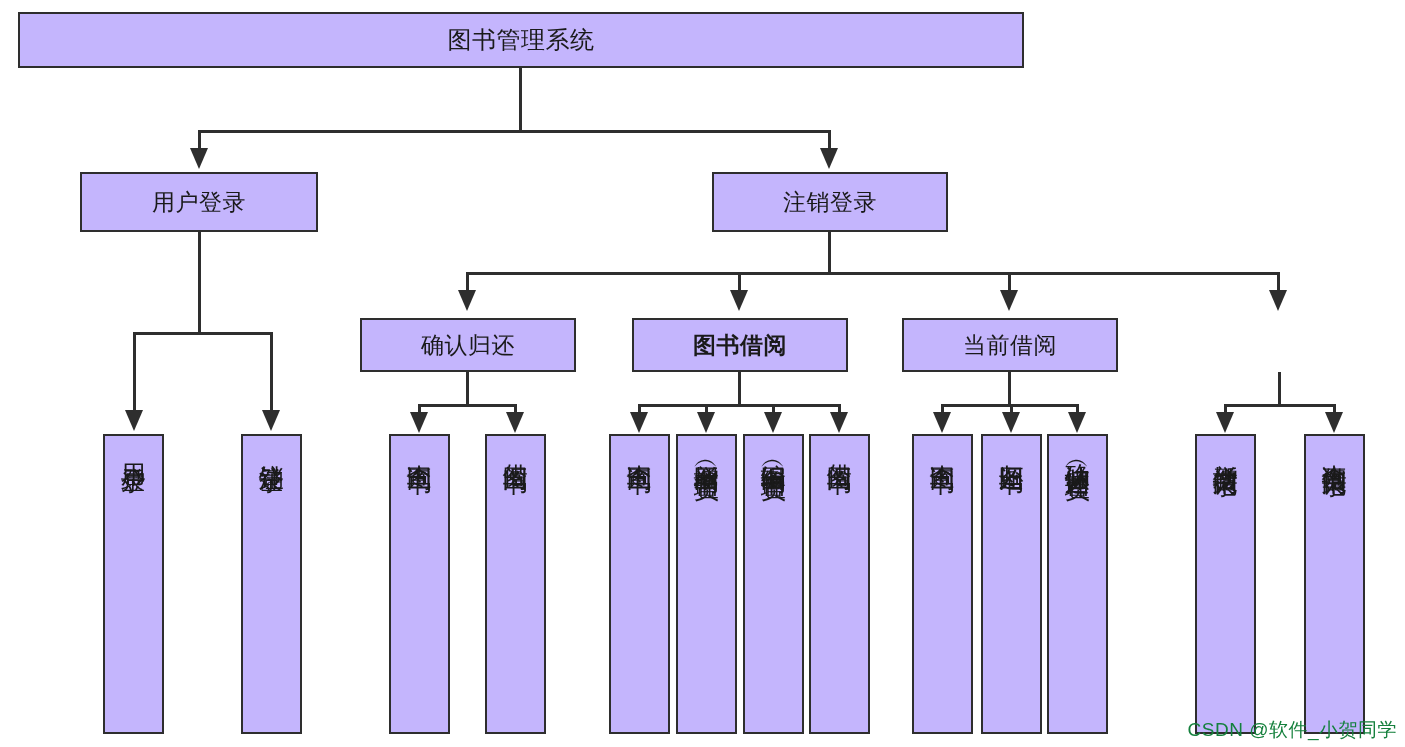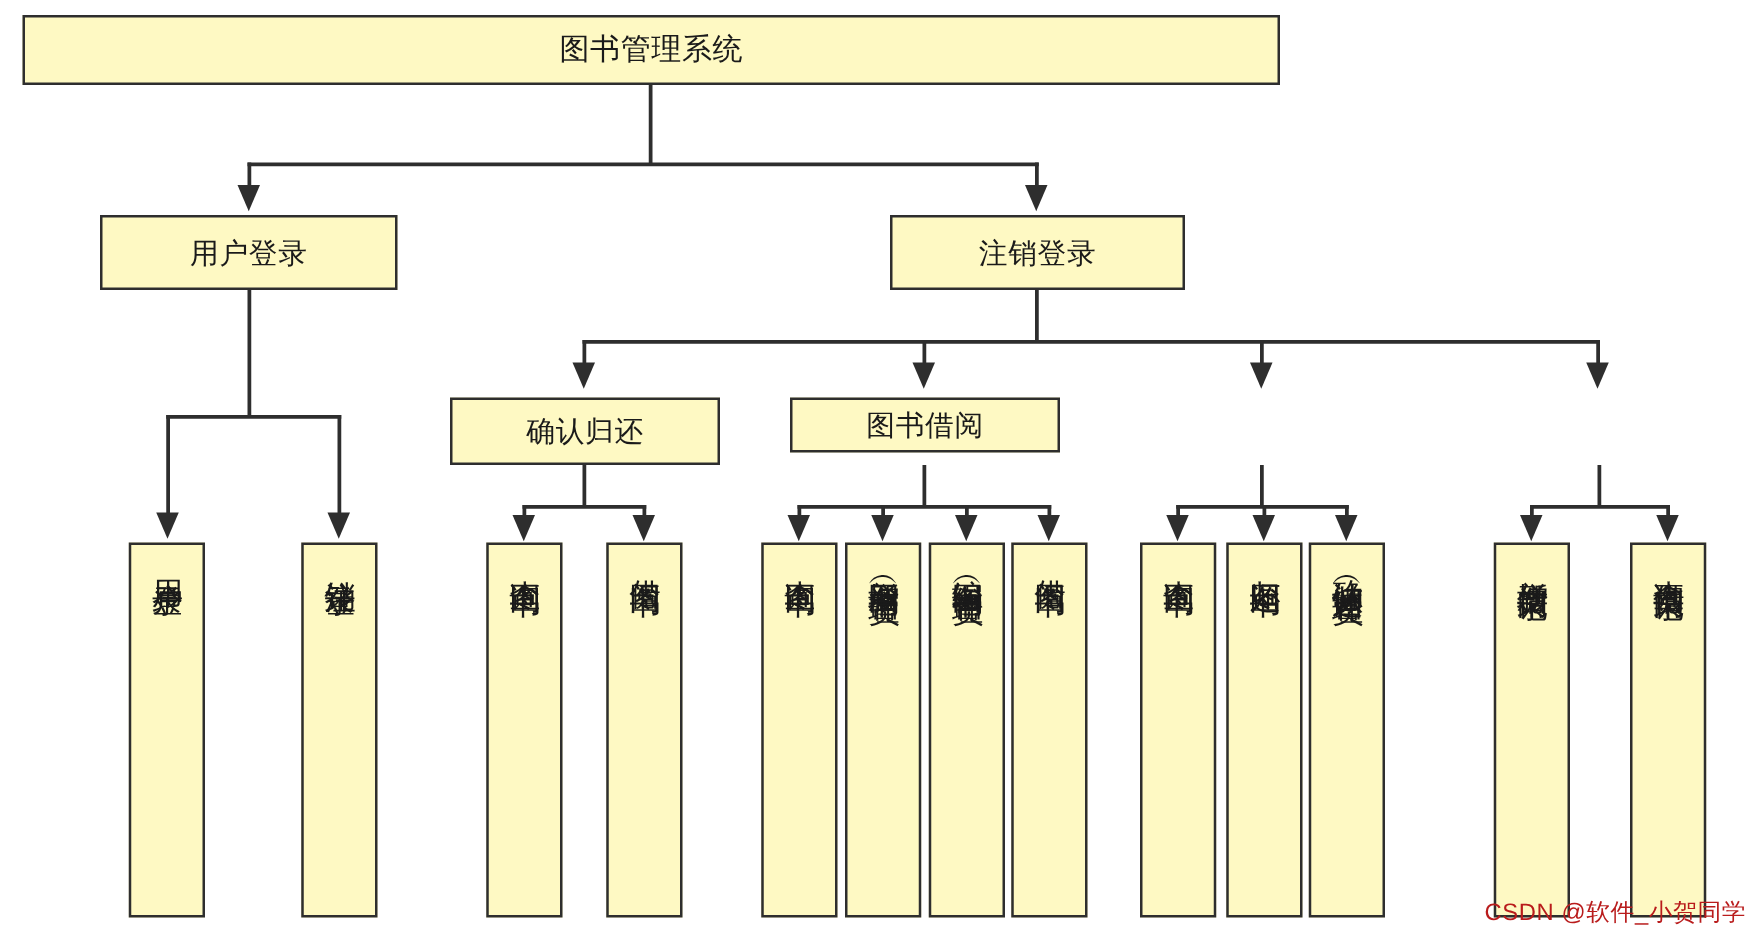--- a/index.html
+++ b/index.html
@@ -15,21 +15,21 @@
     position: relative;
     width: 1405px;
     height: 747px;
     background: #ffffff;
     overflow: hidden;
   }
   
   .node {
     position: absolute;
     box-sizing: border-box;
-    background: #fef9c3;
+    background: #c4b5fd;
     border: 2.5px solid #2e2e2e;
     display: flex;
     align-items: center;
     justify-content: center;
     color: #1a1a1a;
   }
   .node-label {
     display: block;
     text-align: center;
     line-height: 1.0;
@@ -76,21 +76,21 @@
     border-left: 9px solid transparent;
     border-right: 9px solid transparent;
     border-top: 21px solid #2e2e2e;
   }
   
   #watermark {
     position: absolute;
     right: 8px;
     bottom: 4px;
     font-size: 19px;
-    color: #b91c1c;
+    color: #15803d;
     white-space: nowrap;
     letter-spacing: 0.5px;
     font-family: "Liberation Sans", "DejaVu Sans", sans-serif;
   }
 </style>
 </head>
 <body>
 
 <div id="canvas">
 
@@ -135,24 +135,27 @@
   <div class="vline" style="left:1008px; top:272px; width:3px; height:22px;"></div>
   <div class="arrow" style="left:1000px; top:290px;"></div>
 
   <div class="vline" style="left:1277px; top:272px; width:3px; height:22px;"></div>
   <div class="arrow" style="left:1269px; top:290px;"></div>
 
   <div class="node horiz" style="left:360px; top:318px; width:216px; height:54px;">
     <span class="node-label">确认归还</span>
   </div>
 
-  <div class="node horiz" style="left:632px; top:318px; width:216px; height:44px;">
+  <div class="node horiz" style="left:632px; top:318px; width:216px; height:54px;font-weight:bold;">
     <span class="node-label">图书借阅</span>
   </div>
 
+  <div class="node horiz" style="left:902px; top:318px; width:216px; height:54px;">
+    <span class="node-label">当前借阅</span>
+  </div>
 
 
   <div class="vline" style="left:466px; top:372px; width:3px; height:34px;"></div>
   <div class="hline" style="left:418px; top:404px; width:99px; height:3px;"></div>
   <div class="vline" style="left:418px; top:404px; width:3px; height:12px;"></div>
   <div class="arrow" style="left:410px; top:412px;"></div>
   <div class="vline" style="left:514px; top:404px; width:3px; height:12px;"></div>
   <div class="arrow" style="left:506px; top:412px;"></div>
 
   <div class="vline" style="left:738px; top:372px; width:3px; height:34px;"></div>

